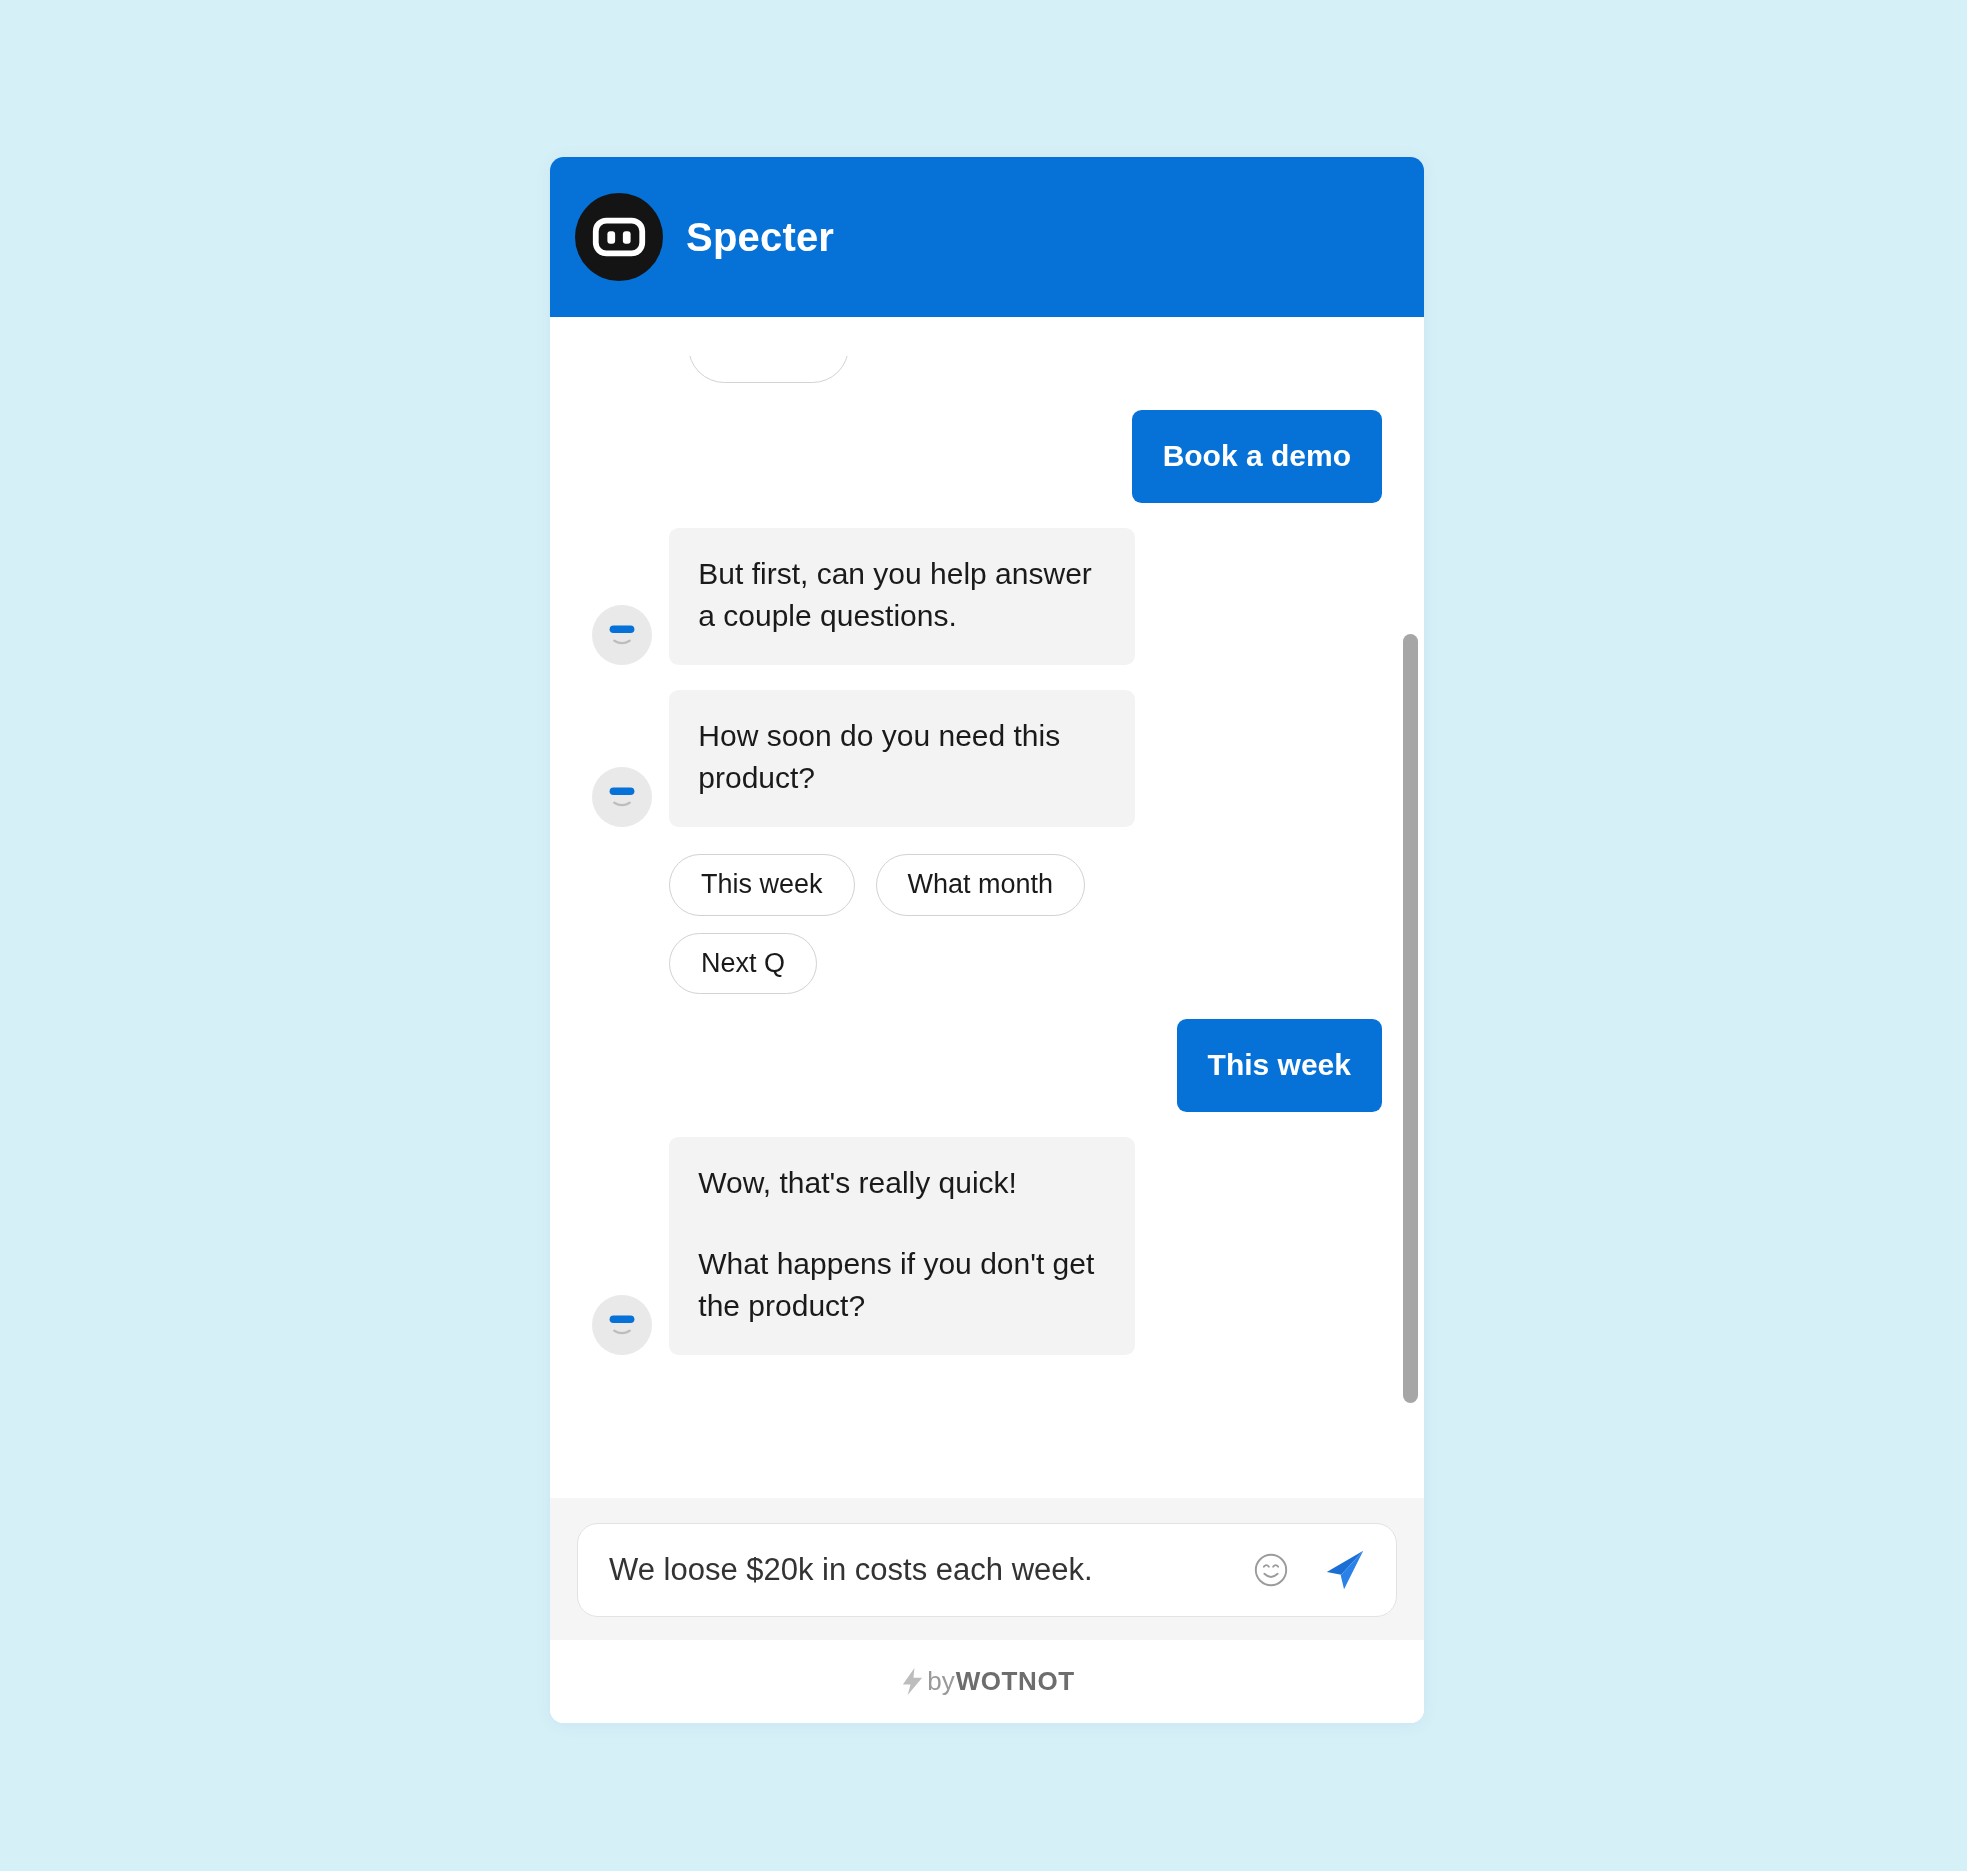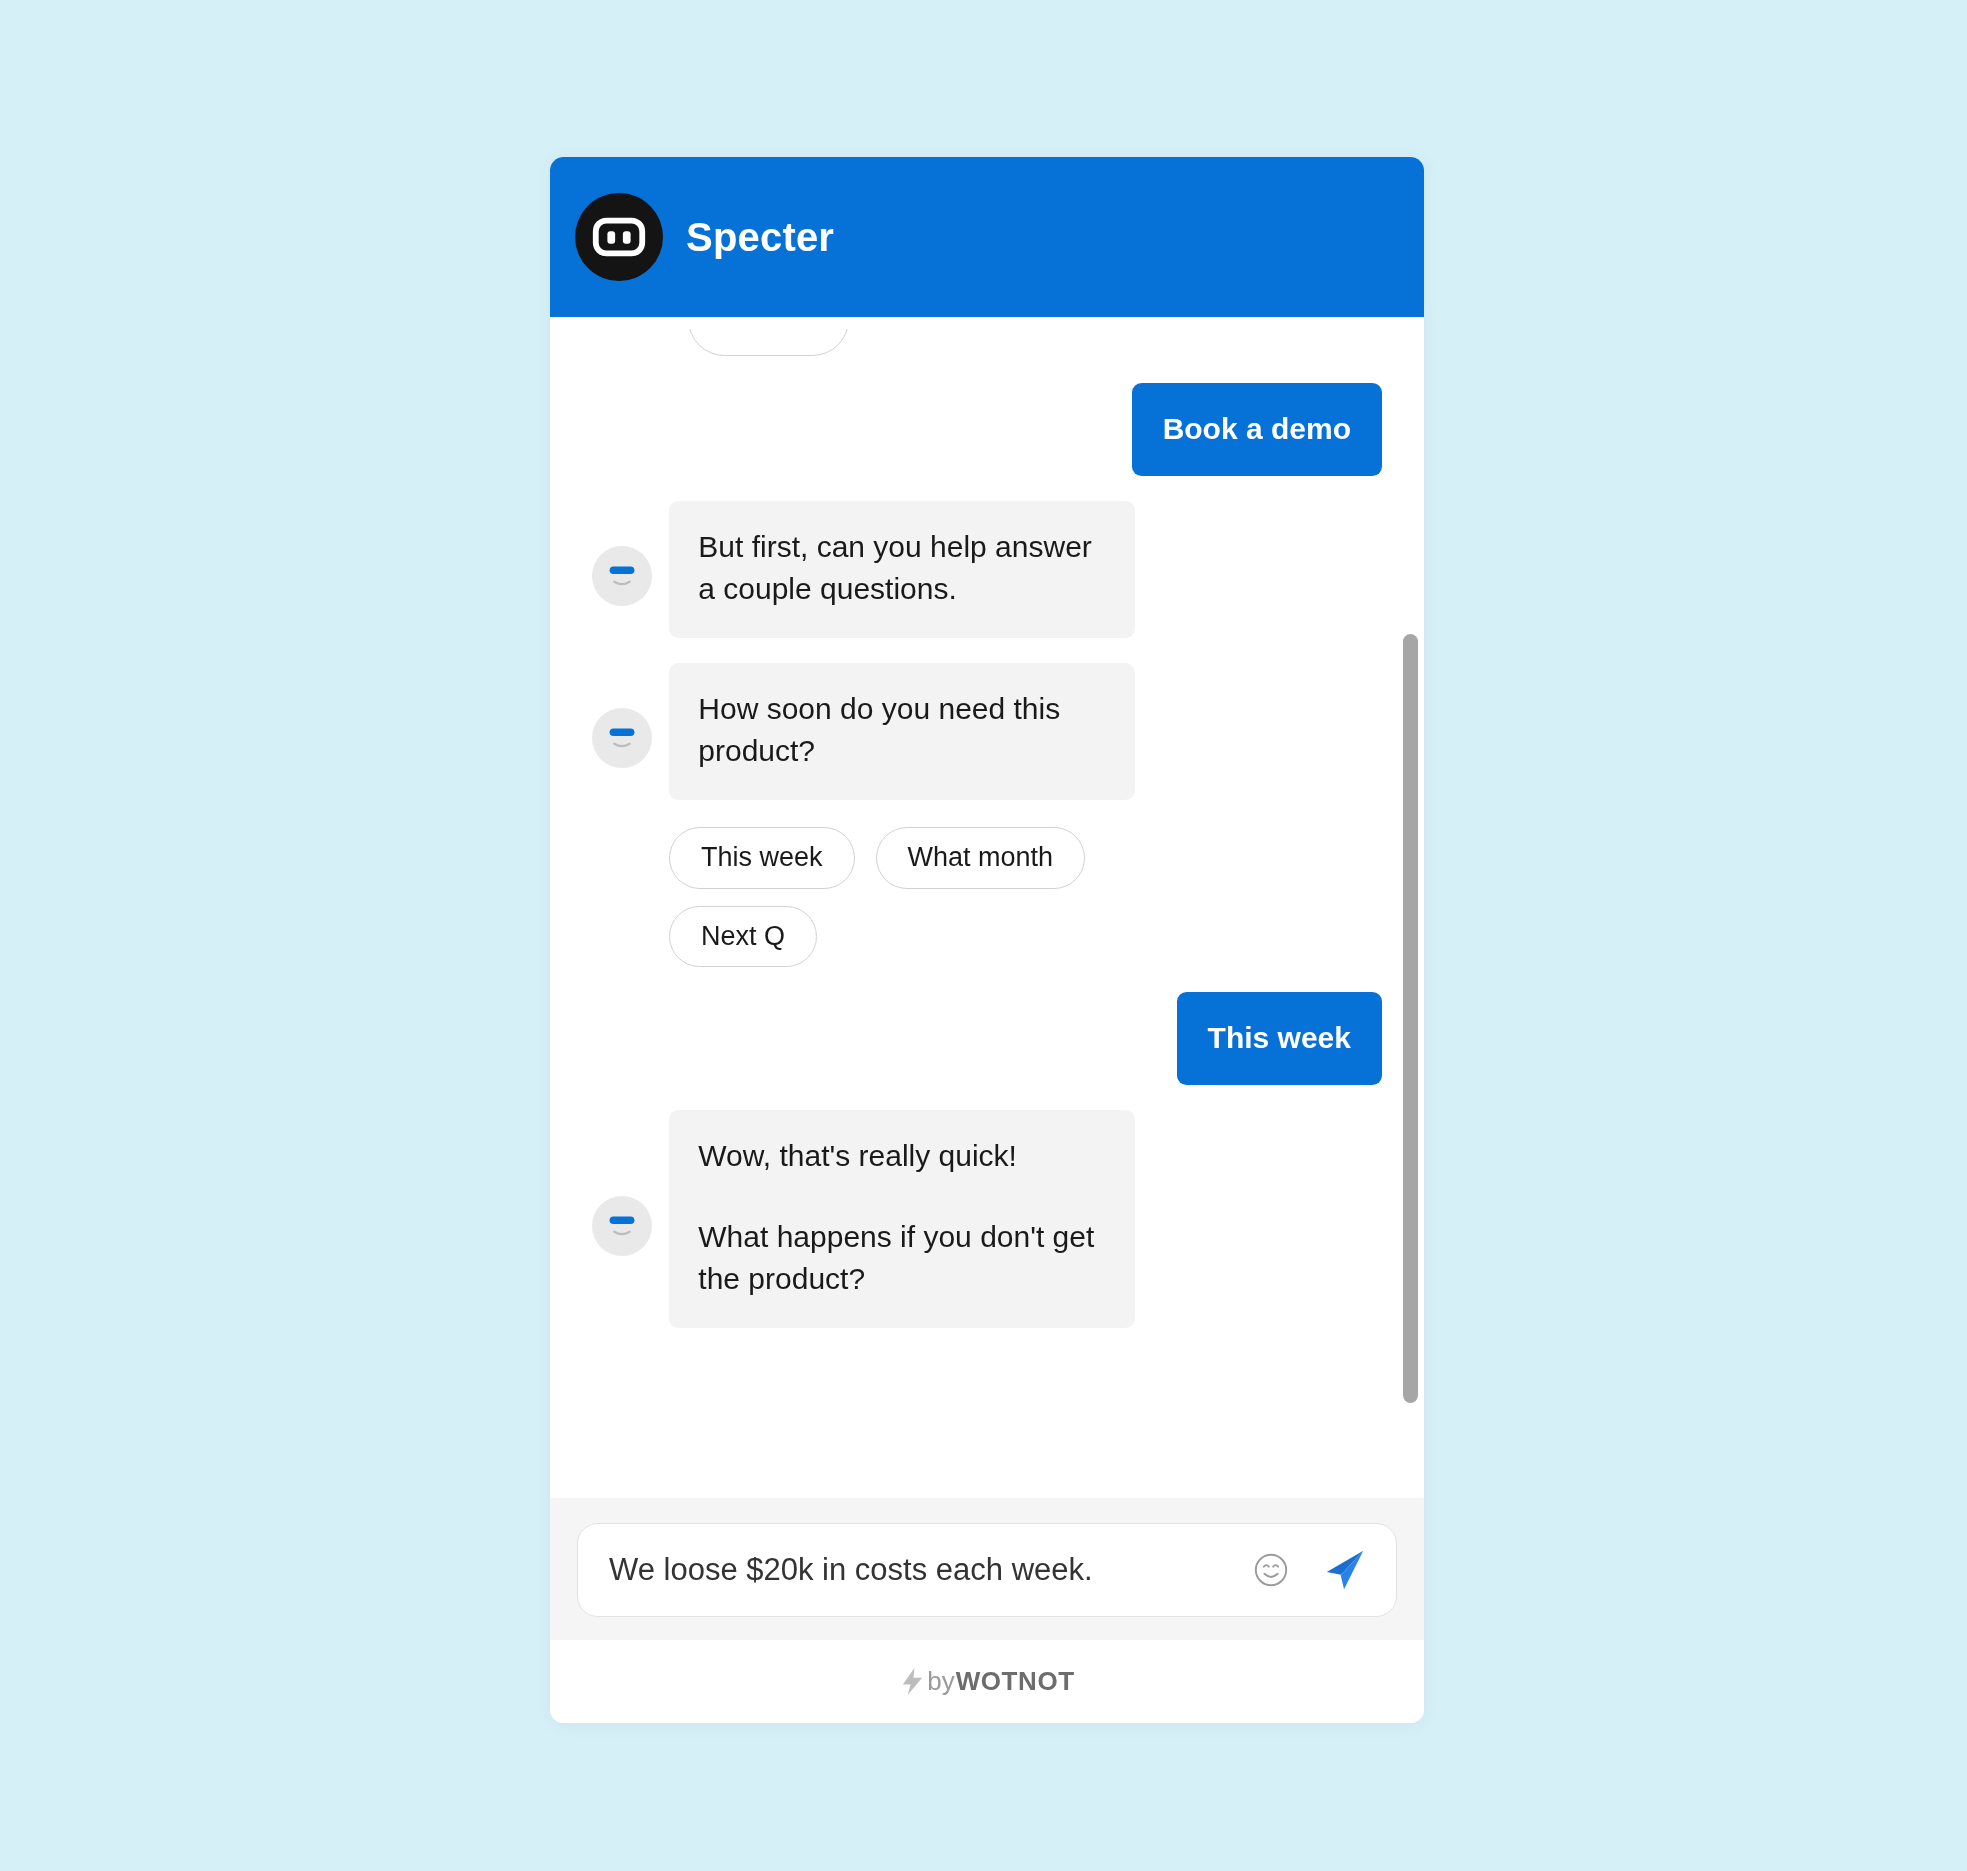--- a/index.html
+++ b/index.html
@@ -73,21 +73,22 @@
     position: relative;
     flex: 1 1 auto;
     background: #ffffff;
     padding: 0 42px;
     overflow: hidden;
   }
 
   .scroll-inner {
     position: relative;
     height: 100%;
-    padding-top: 12px;
+    padding-top: 0;
+    margin-top: 39px;
   }
 
   
   .clipped-chip-wrap {
     height: 29px;
     overflow: hidden;
     position: relative;
   }
   .clipped-chip {
     position: absolute;
@@ -97,21 +98,21 @@
     height: 73px;
     border: 1.9px solid #d2d2d2;
     border-radius: 38px;
     background: #ffffff;
   }
 
   .row {
     display: flex;
     margin-top: 25px;
   }
-  .row.bot { justify-content: flex-start; align-items: center; gap: 17.3px; }
+  .row.bot { justify-content: flex-start; align-items: flex-end; gap: 17.3px; }
   .row.user { justify-content: flex-end; }
 
   .avatar {
     width: 60px;
     height: 60px;
     border-radius: 50%;
     background: #e9e9ea;
     flex: 0 0 auto;
     margin-top: 13.4px;
     display: flex;

